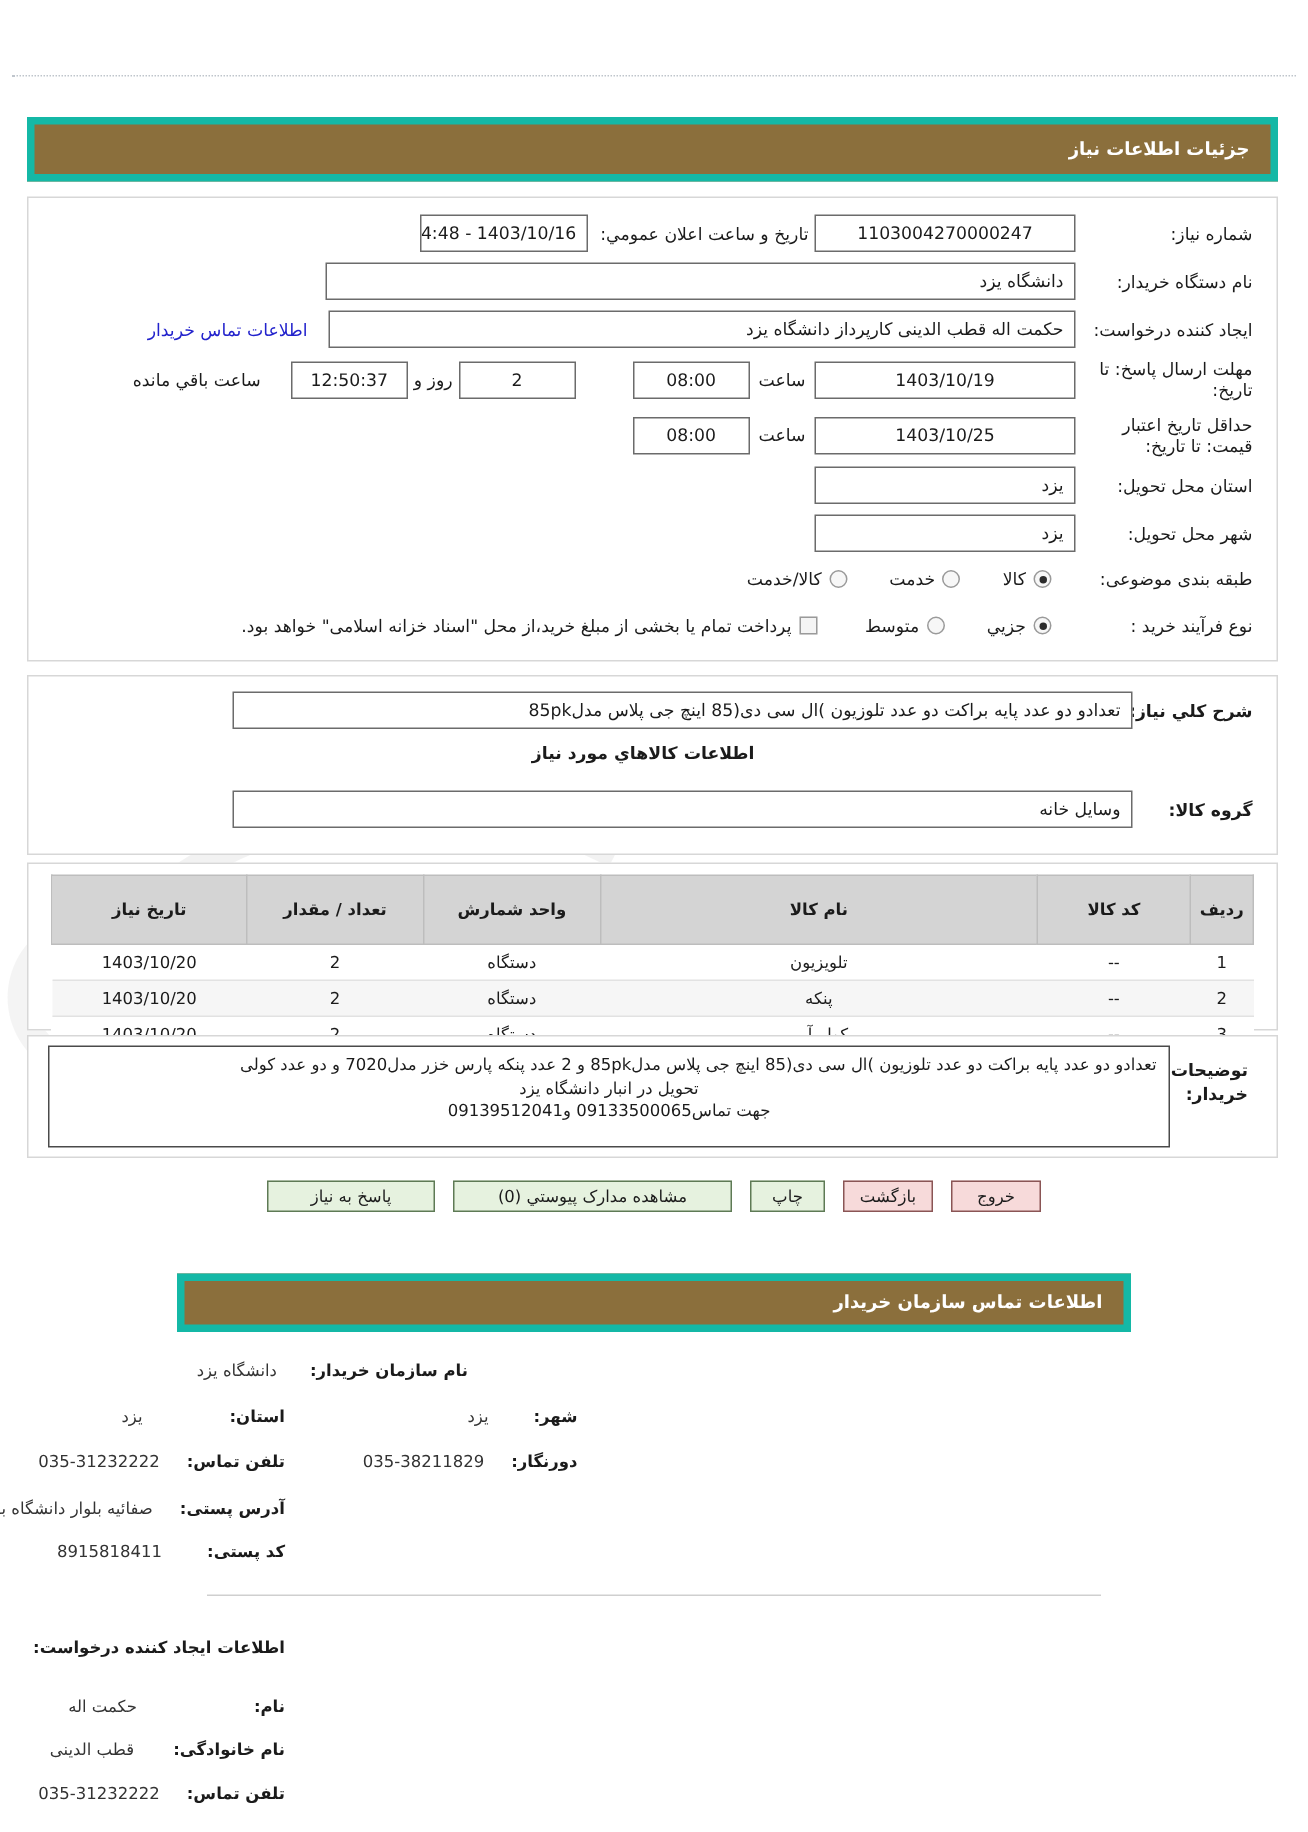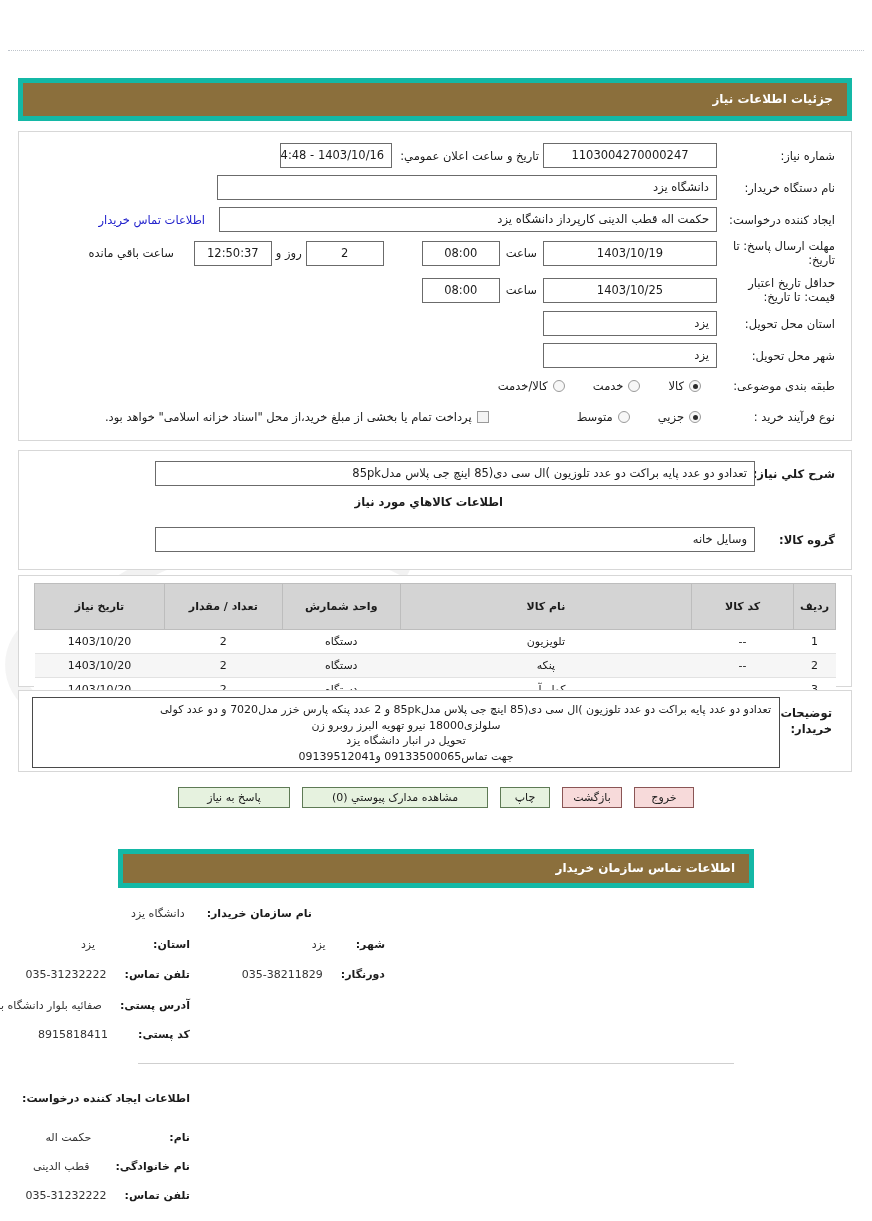--- a/index.html
+++ b/index.html
@@ -336,21 +336,21 @@
     <div class="row" style="top:278px; right:16px;">
       <span class="lbl" style="width:118px; display:inline-block;">نوع فرآیند خرید :</span>
       <span class="opt" style="margin-right:16px;">
         <span class="radio on"></span>
         <span>جزیي</span>
       </span>
       <span class="opt" style="margin-right:28px;">
         <span class="radio"></span>
         <span>متوسط</span>
       </span>
-      <span class="opt" style="margin-right:88px;align-items:center;">
+      <span class="opt" style="margin-right:32px;align-items:center;">
         <span class="cbox"></span>
         <span>پرداخت تمام یا بخشی از  مبلغ خرید،از محل "اسناد خزانه اسلامی" خواهد بود.</span>
       </span>
     </div>
   </div>
 
   <div class="panel" id="panel-needs">
     <div class="row" style="top:10px; right:16px;">
       <span class="lbl lbl-b" style="width:80px; display:inline-block;">شرح کلي نیاز:</span>
       <span class="fld right" style="width:600px;">تعدادو دو عدد پایه براکت دو عدد  تلوزیون )ال سی دی(85 اینچ جی پلاس  مدل85pk</span>
@@ -402,21 +402,20 @@
         <td>2</td>
         <td>1403/10/20</td>
       </tr>
     </tbody>
   </table>
 
   <div class="panel" id="panel-notes"></div>
   <div class="notes-lbl">توضیحات خریدار:</div>
   <div class="notes-box">
     <div>تعدادو دو عدد پایه براکت دو عدد  تلوزیون )ال سی دی(85 اینچ جی پلاس  مدل85pk و 2 عدد پنکه پارس خزر مدل7020 و دو عدد کولی</div>
-    <div style="text-align:center;">سلولزی18000 نیرو تهویه  البرز  روبرو زن</div>
     <div style="text-align:center;">تحویل در انبار دانشگاه یزد</div>
     <div style="text-align:center;">جهت تماس09133500065 و09139512041</div>
   </div>
 
   <div class="btnrow">
     <div class="btn red" style="width:60px;">خروج</div>
     <div class="btn red" style="width:60px;">بازگشت</div>
     <div class="btn green" style="width:50px;">چاپ</div>
     <div class="btn green" style="width:186px;">مشاهده مدارک پیوستي (0)</div>
     <div class="btn green" style="width:112px;">پاسخ به نیاز</div>

